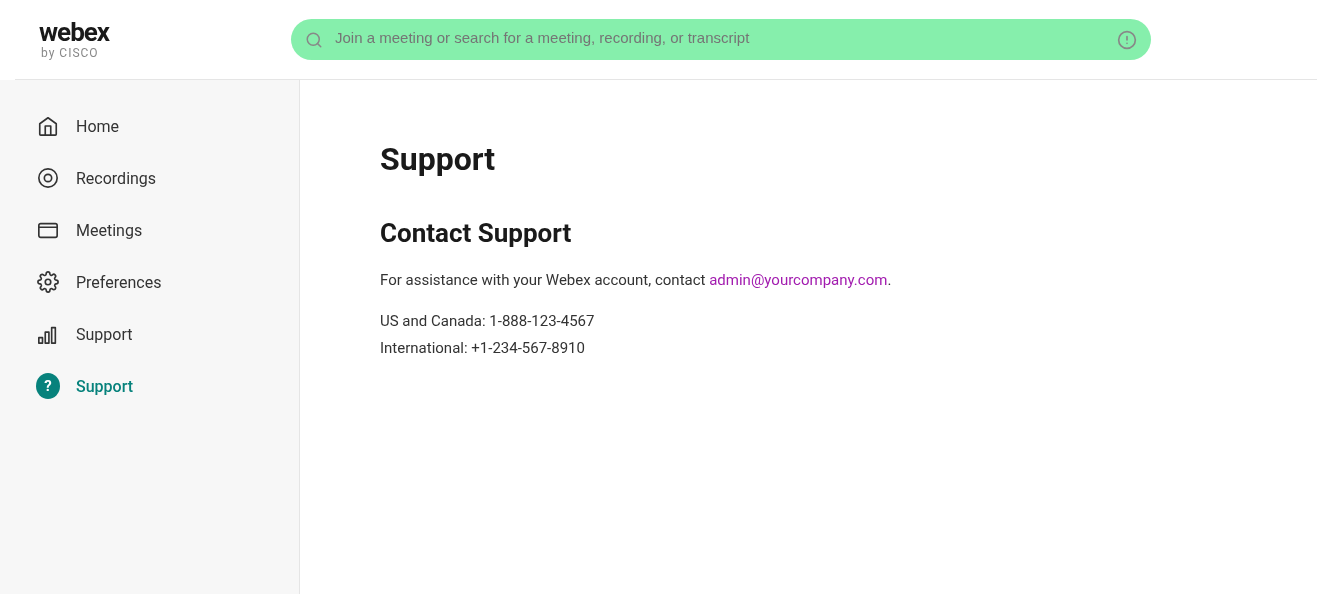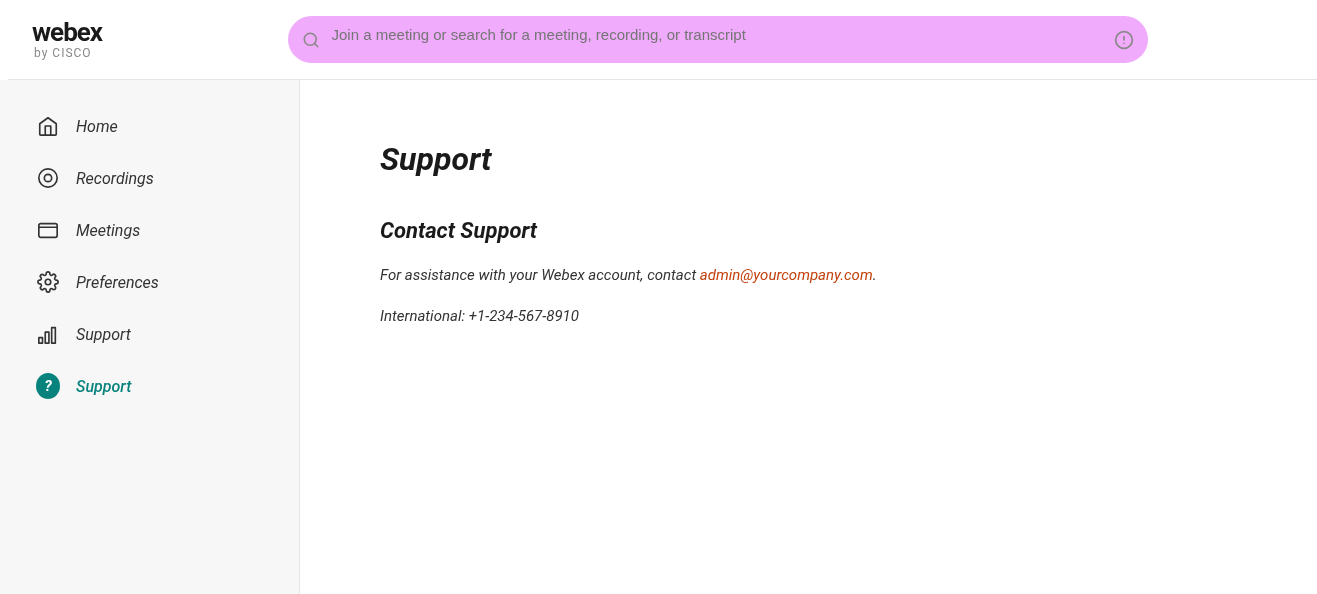--- a/index.html
+++ b/index.html
@@ -7,28 +7,27 @@
 
     
     .header {
       height: 80px;
       background: #fff;
       border-bottom: 1px solid #e5e5e5;
       display: flex;
       align-items: center;
       padding: 0 24px;
       position: fixed;
-      top: 0; left: 8px; right: 0;
+      top: 0; left: 15px; right: 0;
       z-index: 10;
     }
     .app-container {
       display: flex;
       margin-top: 80px;
       height: calc(594px - 80px);
-      font-style: italic;
     }
 
     
     .sidebar {
       width: 300px;
       min-width: 300px;
       background: #f7f7f7;
       border-right: 1px solid #e5e5e5;
       display: flex;
       flex-direction: column;
@@ -83,56 +82,56 @@
       padding: 60px 80px;
       overflow-y: auto;
     }
     .page-title {
       font-size: 32px;
       font-weight: 700;
       color: #1a1a1a;
       margin-bottom: 40px;
     }
     .section-title {
-      font-size: 22px;
+      font-size: 26px;
       font-weight: 700;
       color: #1a1a1a;
       margin-bottom: 20px;
     }
     .contact-text {
       font-size: 15px;
       color: #333;
       margin-bottom: 16px;
       line-height: 1.6;
     }
     .contact-link {
-      color: #c2410c;
+      color: #a21caf;
       text-decoration: none;
     }
     .phone-info {
       font-size: 15px;
       color: #333;
       line-height: 1.8;
     }
 
     
     .search-bar {
       flex: 1;
       max-width: 860px;
       margin: 0 auto;
       position: relative;
       display: flex;
       align-items: center;
     }
     .search-input {
       width: 100%;
-      padding: 10px 44px 20px 44px;
+      padding: 10px 44px 14px 44px;
       border: none;
       border-radius: 24px;
-      background: #f0abfc;
+      background: #86efac;
       font-size: 15px;
       color: #666;
       outline: none;
     }
     .search-icon-wrap {
       position: absolute;
       left: 14px;
       color: #888;
       display: flex;
       align-items: center;
@@ -264,17 +263,18 @@
 
   </nav>
 
   <main class="main-content">
     <h1 class="page-title">Support</h1>
     <h2 class="section-title">Contact Support</h2>
     <p class="contact-text">
       <span>For assistance with your Webex account, contact </span><a class="contact-link" href="#">admin@yourcompany.com</a><span>.</span>
     </p>
     <div class="phone-info">
+      <div>US and Canada: 1-888-123-4567</div>
       <div>International: +1-234-567-8910</div>
     </div>
   </main>
 
 </div>
 
 </body></html>

